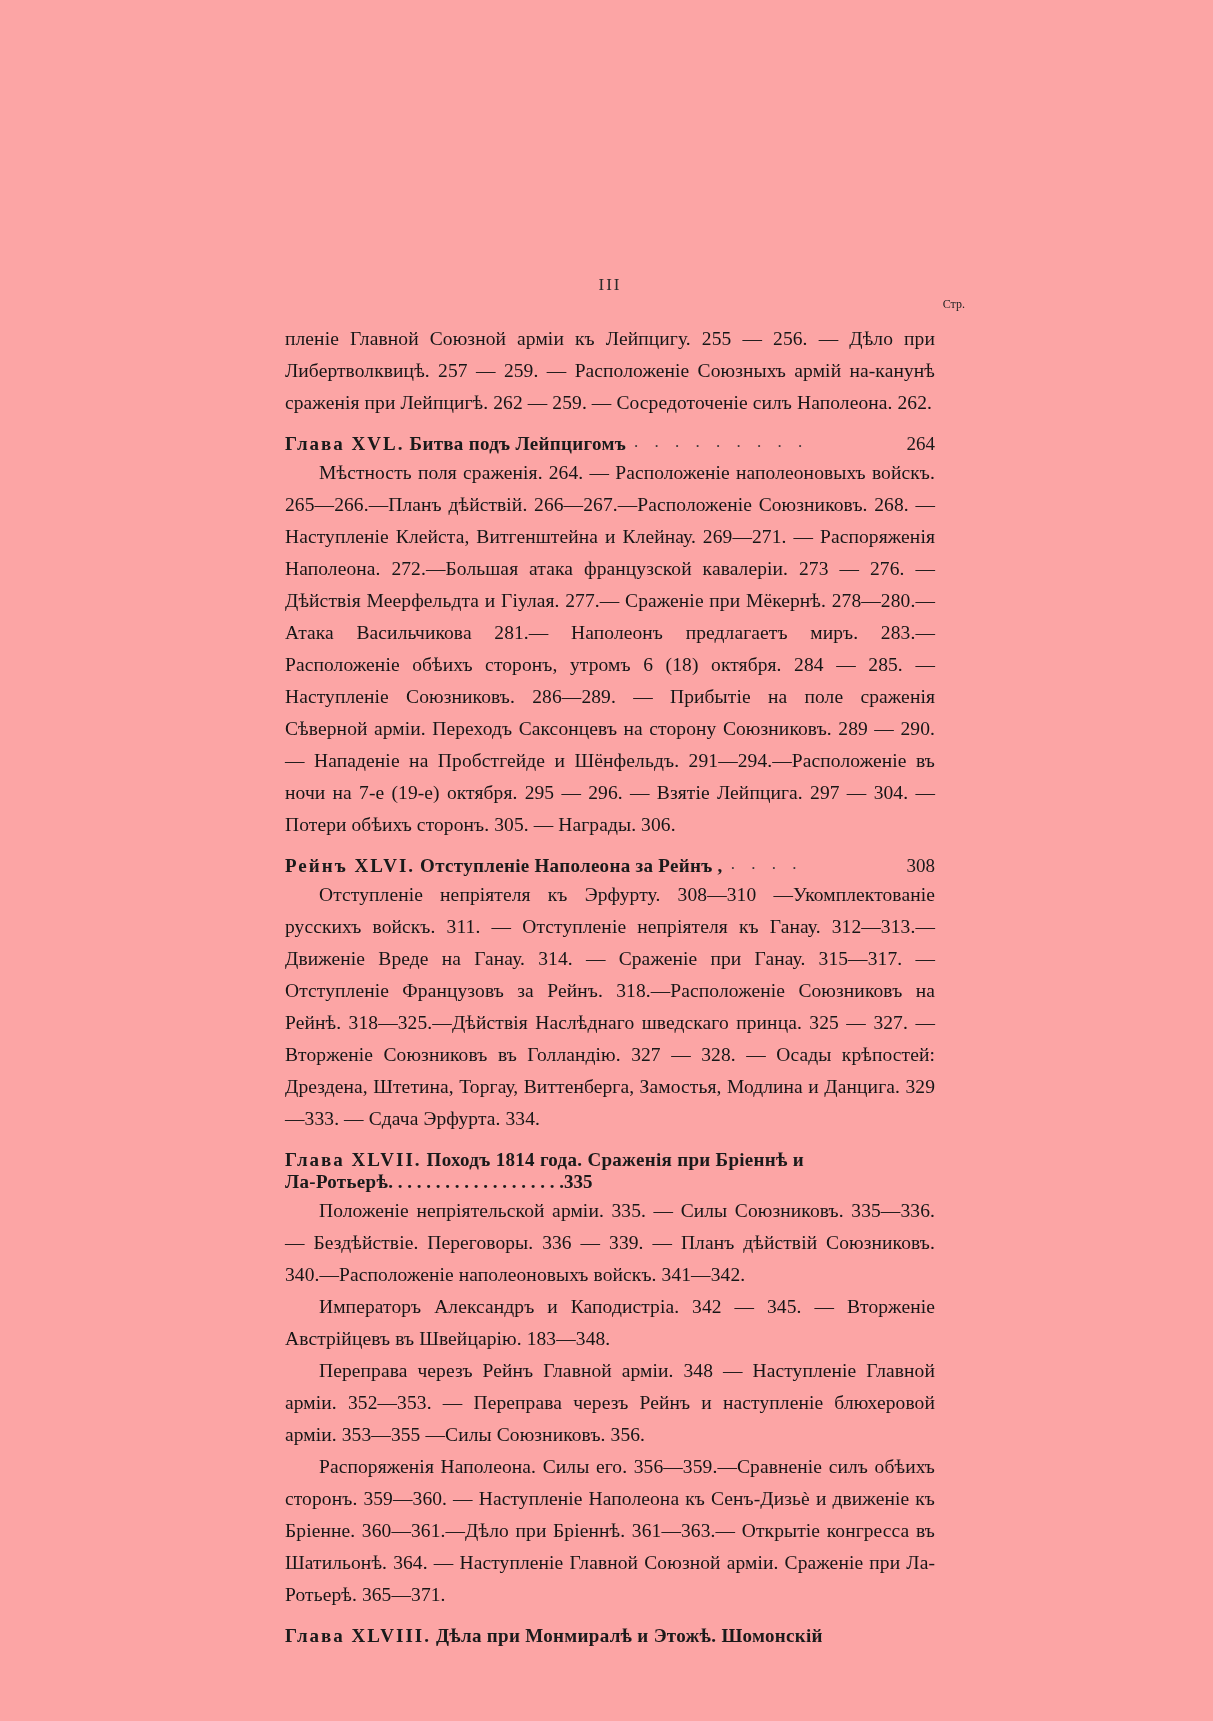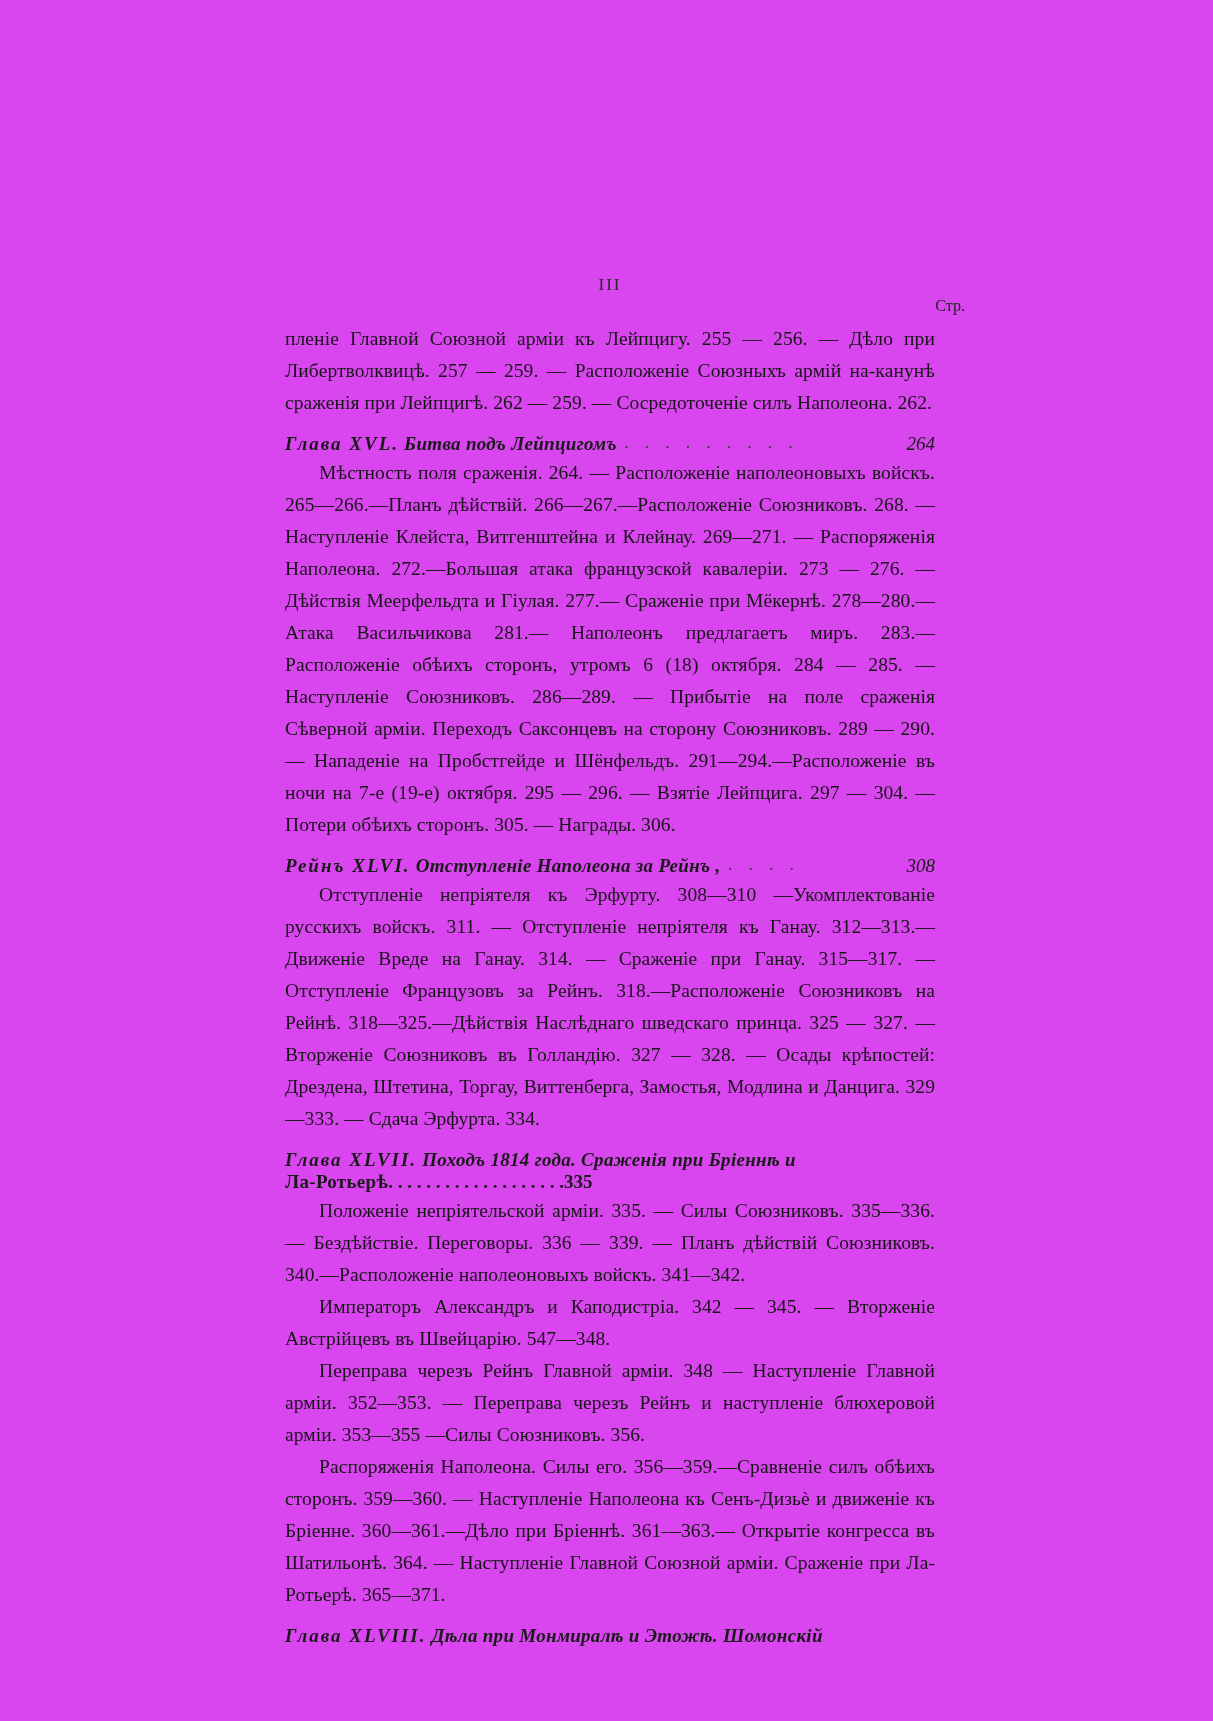--- a/index.html
+++ b/index.html
@@ -13,21 +13,21 @@
     font-family: "Liberation Serif", serif;
     color: #1a1a1a;
     position: relative;
     overflow: hidden;
   }
   .page {
     position: absolute;
     left: 0; top: 0;
     width: 1213px;
     height: 1721px;
-    background: #d946ef;
+    background: #fca5a5;
   }
   .content {
     position: absolute;
     left: 285px;
     top: 275px;
     width: 650px;
   }
   .page-number {
     position: absolute;
     left: 0;
@@ -35,21 +35,21 @@
     width: 650px;
     text-align: center;
     font-size: 17px;
     letter-spacing: 2px;
     color: #2a2a2a;
   }
   .col-head {
     position: absolute;
     right: -30px;
     top: 22px;
-    font-size: 16px;
+    font-size: 12px;
     color: #222;
   }
   .body-block {
     margin-top: 48px;
   }
   p.para {
     margin: 0;
     font-size: 19.5px;
     line-height: 32px;
     text-align: justify;
@@ -65,24 +65,23 @@
   }
   .chapter-title .ch-label {
     letter-spacing: 2px;
   }
   .chapter-wrap {
     margin-top: 14px;
     margin-bottom: 2px;
   }
   .chap-row {
     display: flex;
-    align-items: flex-end;
+    align-items: center;
     font-size: 19px;
     font-weight: bold;
-    font-style: italic;
   }
   .chap-row .dotfill {
     flex: 1 1 auto;
     border-bottom: none;
     margin: 0 6px 0 8px;
     overflow: hidden;
     white-space: nowrap;
     color: #3a3a3a;
     font-weight: normal;
     letter-spacing: 6px;
@@ -140,21 +139,21 @@
           <span class="chapter-title"><span class="ch-label">Глава XLVII.</span>&nbsp;<span>Походъ 1814 года. Сраженія при Бріеннѣ и</span></span>
         </div>
         <div class="chap-second-line">
           <span class="chapter-title">Ла-Ротьерѣ</span>
           <span class="dotfill">. . . . . . . . . . . . . . . . . . .</span>
           <span class="num">335</span>
         </div>
       </div>
 
       <p class="para indent">Положеніе непріятельской арміи. 335. — Силы Союзниковъ. 335—336. — Бездѣйствіе. Переговоры. 336 — 339. — Планъ дѣйствій Союзниковъ. 340.—Расположеніе наполеоновыхъ войскъ. 341—342.</p>
-      <p class="para indent">Императоръ Александръ и Каподистріа. 342 — 345. — Вторженіе Австрійцевъ въ Швейцарію. 547—348.</p>
+      <p class="para indent">Императоръ Александръ и Каподистріа. 342 — 345. — Вторженіе Австрійцевъ въ Швейцарію. 183—348.</p>
       <p class="para indent">Переправа черезъ Рейнъ Главной арміи. 348 — Наступленіе Главной арміи. 352—353. — Переправа черезъ Рейнъ и наступленіе блюхеровой арміи. 353—355 —Силы Союзниковъ. 356.</p>
       <p class="para indent">Распоряженія Наполеона. Силы его. 356—359.—Сравненіе силъ обѣихъ сторонъ. 359—360. — Наступленіе Наполеона къ Сенъ-Дизьè и движеніе къ Бріенне. 360—361.—Дѣло при Бріеннѣ. 361—363.— Открытіе конгресса въ Шатильонѣ. 364. — Наступленіе Главной Союзной арміи. Сраженіе при Ла-Ротьерѣ. 365—371.</p>
 
       <div class="chapter-wrap">
         <div class="chap-row">
           <span class="chapter-title"><span class="ch-label">Глава XLVIII.</span>&nbsp;<span>Дѣла при Монмиралѣ и Этожѣ. Шомонскій</span></span>
         </div>
       </div>
 
 

